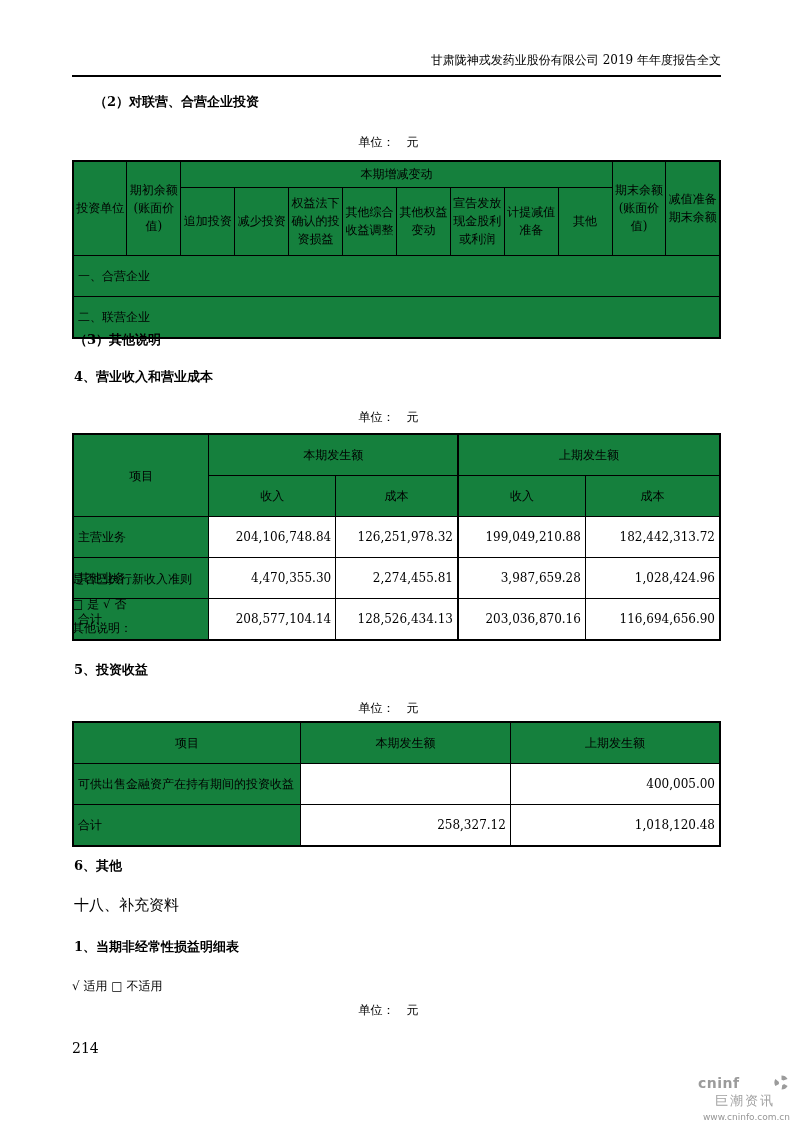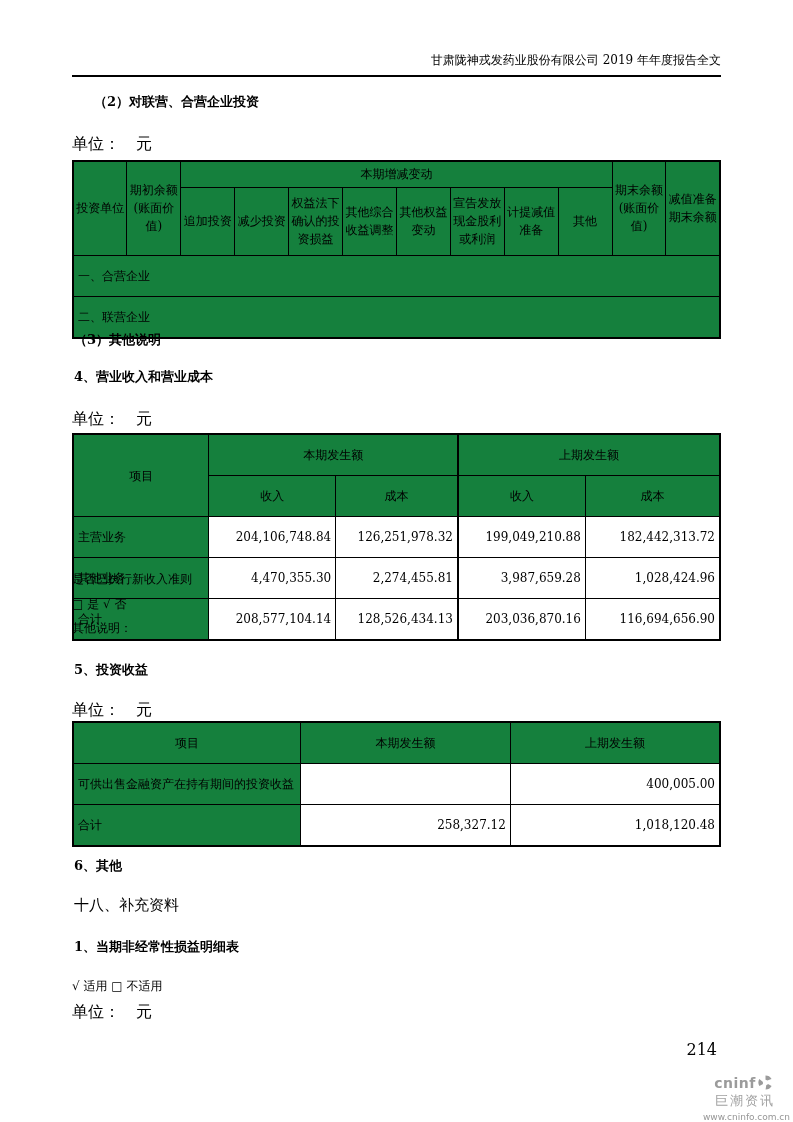--- a/index.html
+++ b/index.html
@@ -12,21 +12,21 @@
   .abs { position:absolute; }
 
   
   .doc-header {
     top:52px; left:72px; width:649px; text-align:right;
     font-size:12px; padding-bottom:6px; border-bottom:2px solid #000;
     white-space:nowrap;
   }
 
   .unit-line {
-    left:72px; width:649px; text-align:left; font-size:16px; white-space:pre;
+    left:64px; width:649px; text-align:center; font-size:12px; white-space:pre;
   }
 
   .sec-title { left:74px; font-size:13px; font-weight:bold; white-space:nowrap; }
   .sec-title-big { left:74px; font-size:15px; font-weight:normal; white-space:nowrap; }
   .body-text { left:72px; font-size:12px; white-space:pre; }
 
   table.doc {
     left:72px; width:649px; border-collapse:collapse; table-layout:fixed;
     font-size:12px; border:2px solid #000;
   }
@@ -52,25 +52,25 @@
   #t2 { top:433px; }
   #t2 .h1 th { height:28px; }
   #t2 .h2 th { height:24px; }
   #t2 .drow td { height:27px; }
 
   
   #t3 { top:721px; }
   #t3 .h1 th { height:28px; }
   #t3 .drow td { height:36px; }
 
-  .page-number { top:1040px; left:72px; width:645px; text-align:right; font-size:16px; }
+  .page-number { top:1040px; left:72px; width:645px; text-align:left; font-size:14px; }
 
   
   .logo { top:1074px; right:3px; width:92px; color:#9b9b9b; }
-  .logo-row { display:flex; align-items:center; justify-content:center; gap:1px; }
+  .logo-row { display:flex; align-items:center; justify-content:space-between; gap:1px; }
   .logo-brand {
     font-family:"DejaVu Sans","Liberation Sans",sans-serif; font-weight:bold;
     font-size:14px; letter-spacing:0.5px; color:#9b9b9b; line-height:1;
   }
   .logo-sub {
     font-family:"DejaVu Sans","Liberation Sans",sans-serif;
     font-size:13px; letter-spacing:2px; text-align:right; padding-right:15px;
     margin-top:1px; color:#a0a0a0;
   }
   .logo-url {

